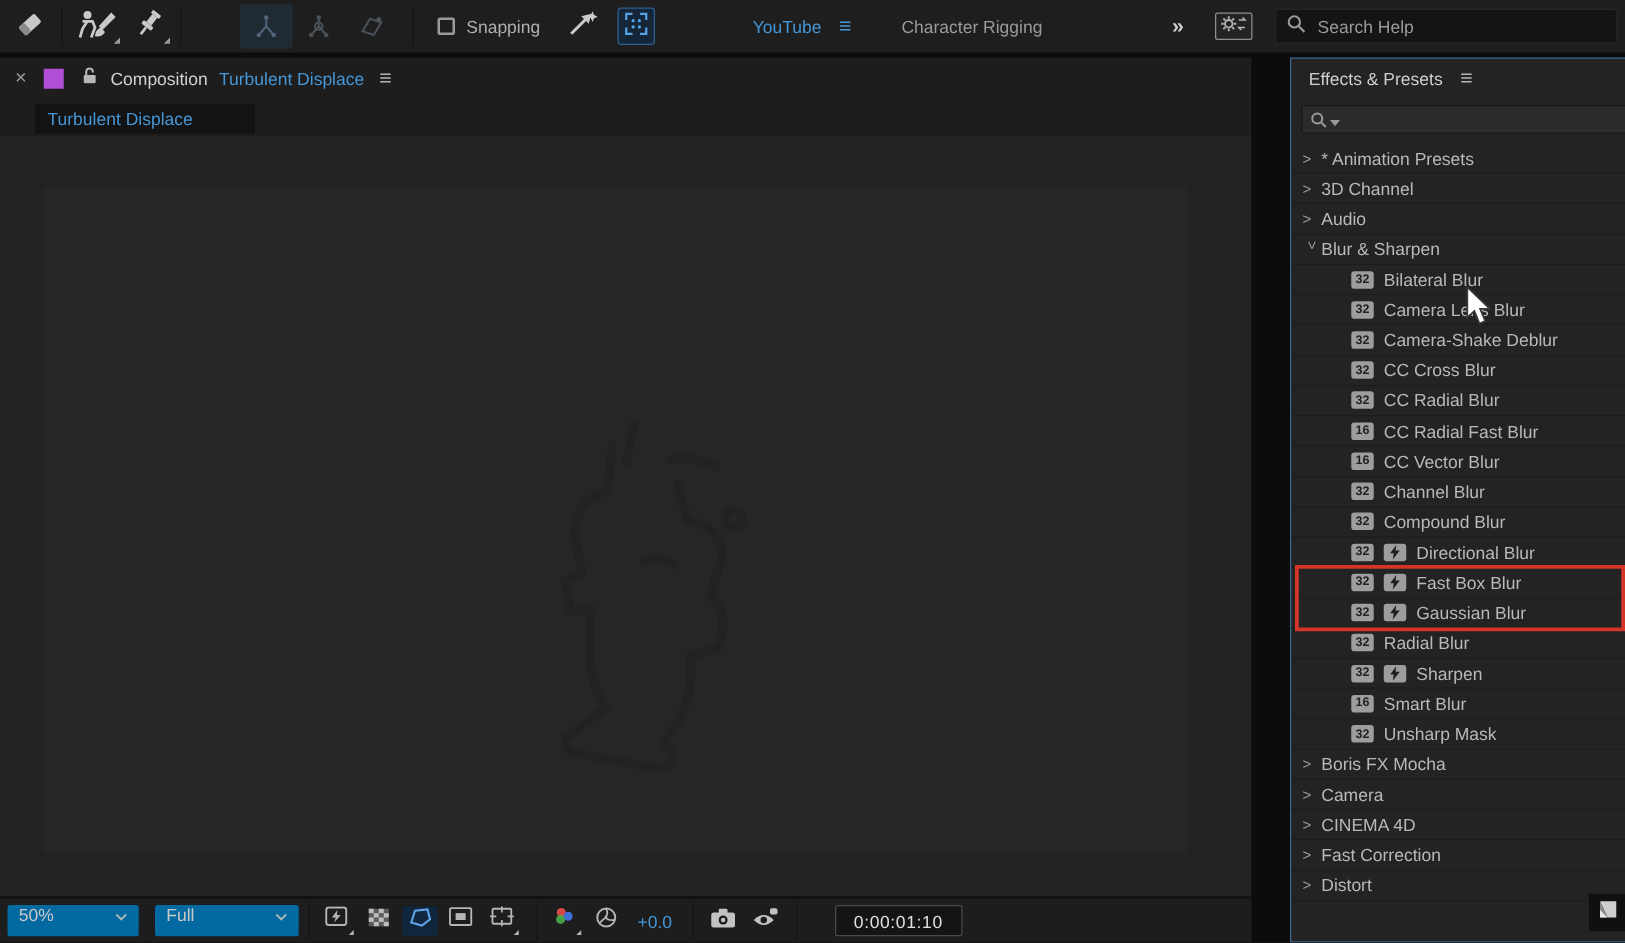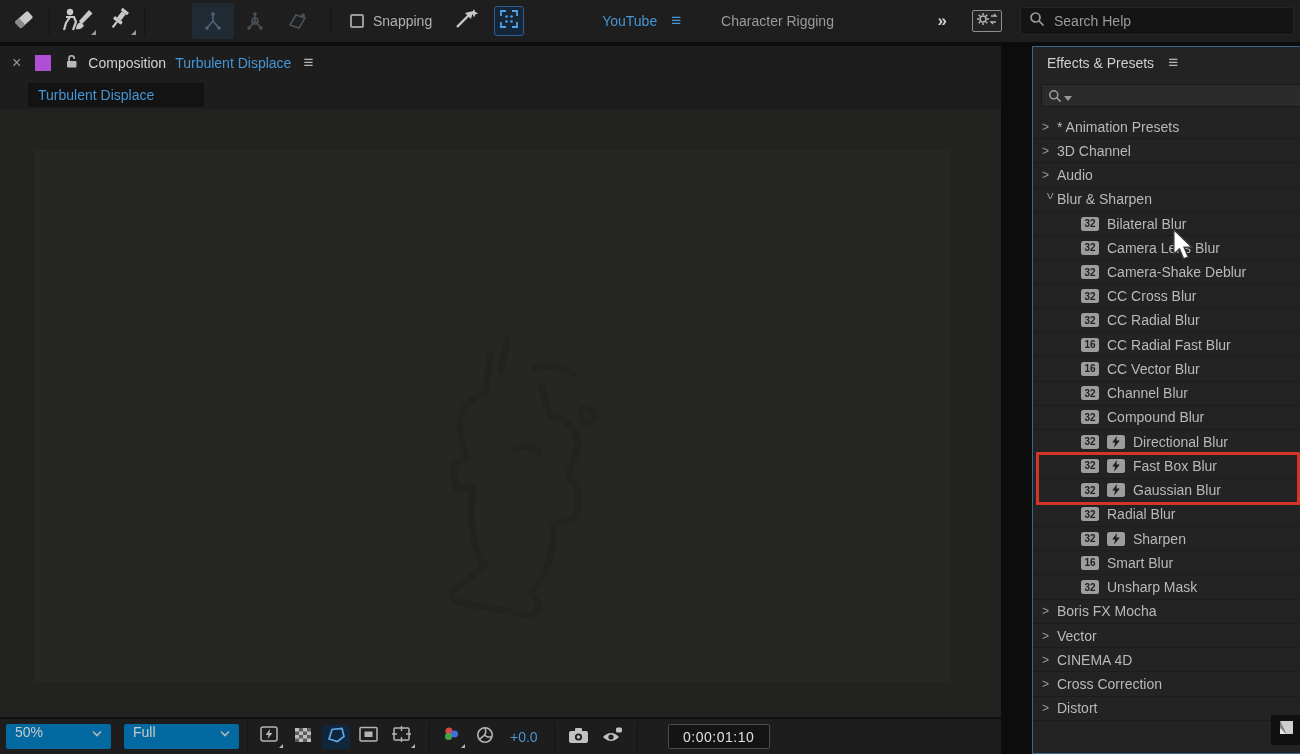--- a/index.html
+++ b/index.html
@@ -454,29 +454,29 @@
           <span class="indent"></span>
           <span class="badge">32</span>
           <span class="lab">Unsharp Mask</span>
         </div>
         <div class="fx-row cat">
           <span class="chev">&gt;</span>
           <span class="lab">Boris FX Mocha</span>
         </div>
         <div class="fx-row cat">
           <span class="chev">&gt;</span>
-          <span class="lab">Vector</span>
+          <span class="lab">Camera</span>
         </div>
         <div class="fx-row cat">
           <span class="chev">&gt;</span>
           <span class="lab">CINEMA 4D</span>
         </div>
         <div class="fx-row cat">
           <span class="chev">&gt;</span>
-          <span class="lab">Cross Correction</span>
+          <span class="lab">Fast Correction</span>
         </div>
         <div class="fx-row cat">
           <span class="chev">&gt;</span>
           <span class="lab">Distort</span>
         </div>
       </div>
 
     <div class="fx-scroll-track"></div>
     <div class="fx-scroll-thumb"></div>
 

